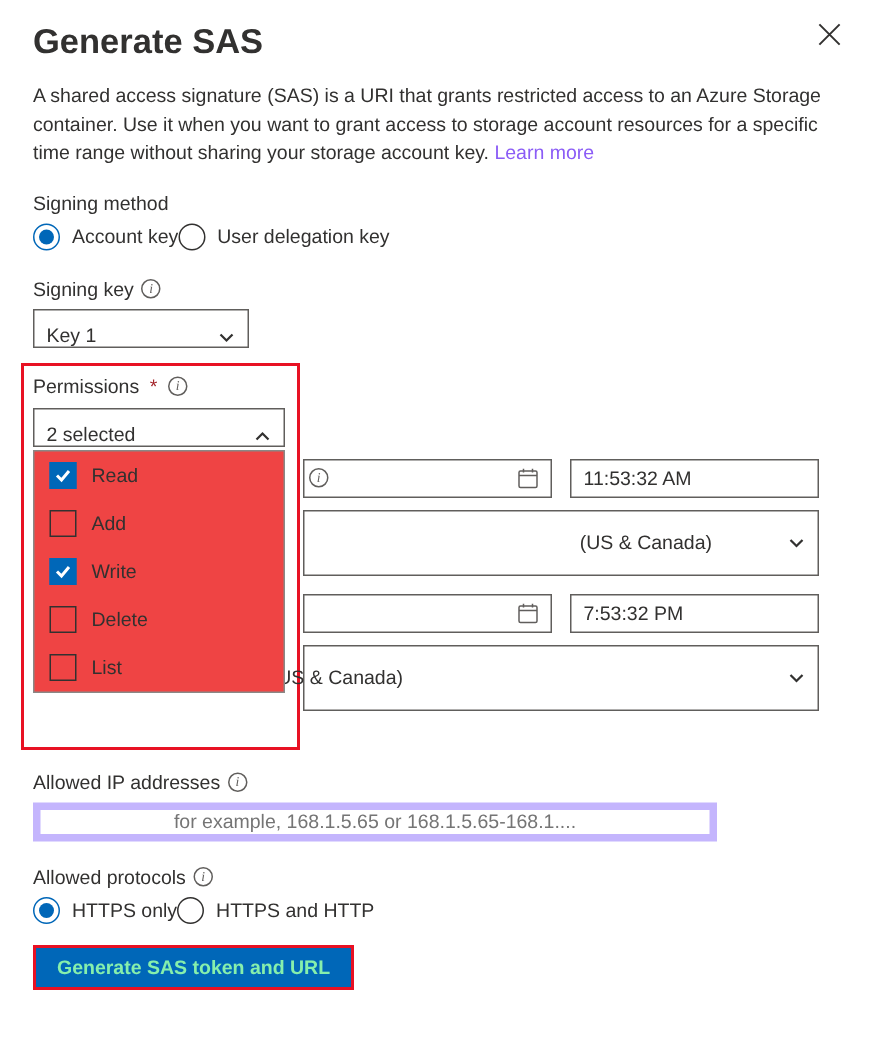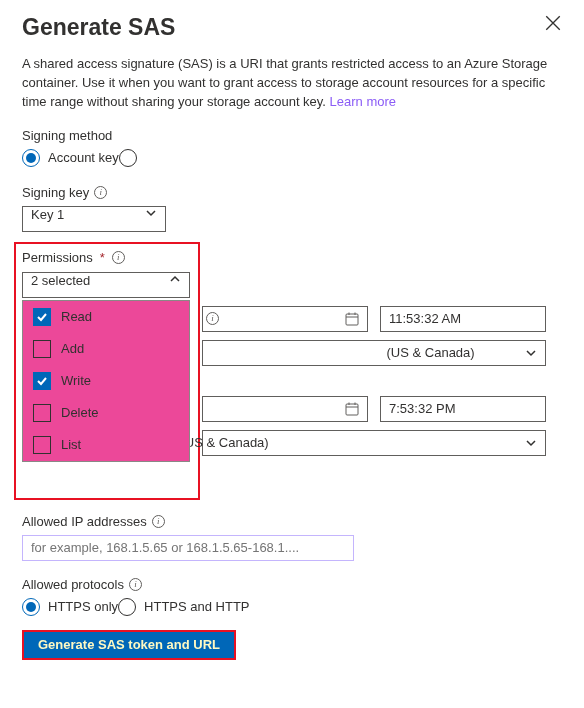--- a/index.html
+++ b/index.html
@@ -9,46 +9,46 @@
   .close { width:18px; height:18px; cursor:pointer; color:#323130;}
   .desc { font-size:13px; color:#323130; line-height:1.45; margin-bottom:16px;}
   .desc a { color:#8b5cf6; text-decoration:none;text-align:center;}
   .section-label { font-size:13px; margin-bottom:6px; display:flex; align-items:center; gap:5px;}
   .info-icon { display:inline-flex; width:13px; height:13px; border:1px solid #605e5c; border-radius:50%; align-items:center; justify-content:center; font-size:9px; color:#605e5c; font-style:italic; font-family:Georgia,serif;}
   .radio-group { display:flex; margin-bottom:18px;}
   .radio-item { display:flex; align-items:center; gap:8px; cursor:pointer;}
   .radio { width:18px; height:18px; border-radius:50%; border:1px solid #323130; display:flex; align-items:center; justify-content:center;}
   .radio.checked { border-color:#0067b8;}
   .radio.checked::after { content:""; width:10px; height:10px; border-radius:50%; background:#0067b8;}
-  .select { border:1px solid #605e5c; height:26px; display:flex; align-items:flex-start; justify-content:space-between; padding:0 8px; font-size:13px; background:#fff; cursor:pointer;}
+  .select { border:1px solid #605e5c; height:26px; display:flex; align-items:flex-end; justify-content:space-between; padding:0 8px; font-size:13px; background:#fff; cursor:pointer;}
   .select.small { width:144px;}
   .chev { width:12px; height:12px;}
   .key-sel { margin-bottom:18px;}
   .perm-wrap { position:relative; height:260px;}
   .hl-box { position:absolute; left:-8px; top:-8px; width:186px; height:258px; border:2px solid #e81123; pointer-events:none;}
   .req { color:#a4262c; margin:0 2px;}
-  .dropdown { position:absolute; left:0; top:50px; width:168px; border:1px solid #8a8886; background:#ec4899; z-index:5;}
+  .dropdown { position:absolute; left:0; top:50px; width:168px; border:1px solid #8a8886; background:#ef4444; z-index:5;}
   .opt { display:flex; align-items:center; gap:10px; padding:7px 10px; cursor:pointer;}
   .cb { width:18px; height:18px; border:1px solid #323130; display:flex; align-items:center; justify-content:center;}
   .cb.checked { background:#0067b8; border-color:#0067b8;}
   .cb.checked svg { display:block;}
   .cb svg { display:none; width:12px; height:12px; color:#fff;}
   .date-group { position:absolute; left:180px; right:16px;}
   .dg1 { top:56px;}
   .dg2 { top:146px;}
   .ip-grp { margin-top:4px;}
   .dt-row { display:flex; gap:12px; margin-bottom:8px;}
   .date-box { flex:1; min-width:0; height:26px; border:1px solid #605e5c; display:flex; align-items:center; justify-content:flex-end; padding:0 8px; gap:8px;}
   .time-box { flex:1; min-width:0; height:26px; border:1px solid #605e5c; display:flex; align-items:center; padding:0 8px;}
-  .tz-box { height:26px; border:1px solid #605e5c; display:flex; align-items:center; justify-content:space-between; padding:0 8px;}
+  .tz-box { height:44px; border:1px solid #605e5c; display:flex; align-items:center; justify-content:space-between; padding:0 8px;}
   .tz-text { font-size:13px;}
   .hidden-tz-text { visibility:hidden; white-space:nowrap; overflow:hidden;}
   .dg1-info { position:absolute; left:184px; top:62px;}
-  .input { height:26px; border:1px solid #c4b5fd; padding:0 8px; font-size:13px; width:332px; color:#605e5c;}
-  .btn { background:#0067b8; color:#fef9c3; border:2px solid #e81123; outline:2px solid transparent; height:30px; padding:0 14px; font-size:13px; font-weight:600; cursor:pointer; margin-top:14px;}
+  .input { height:26px; border:5px solid #c4b5fd; padding:0 8px; font-size:13px; width:456px; color:#605e5c;text-align:center;}
+  .btn { background:#0067b8; color:#86efac; border:2px solid #e81123; outline:2px solid transparent; height:30px; padding:0 14px; font-size:13px; font-weight:600; cursor:pointer; margin-top:14px;}
   svg { display:block;}
 </style>
 </head>
 <body>
 
 
 
 
 <div class="header">
   <div class="title">Generate SAS</div>
@@ -66,20 +66,21 @@
 
 
 <div class="section-label">Signing method</div>
 <div class="radio-group">
   <div class="radio-item">
     <span class="radio checked"></span>
     <span>Account key</span>
   </div>
   <div class="radio-item">
     <span class="radio"></span>
+    <span>User delegation key</span>
   </div>
 </div>
 
 
 <div class="section-label">
   <span>Signing key</span>
   <span class="info-icon">i</span>
 </div>
 <div class="key-sel">
   <div class="select small">

